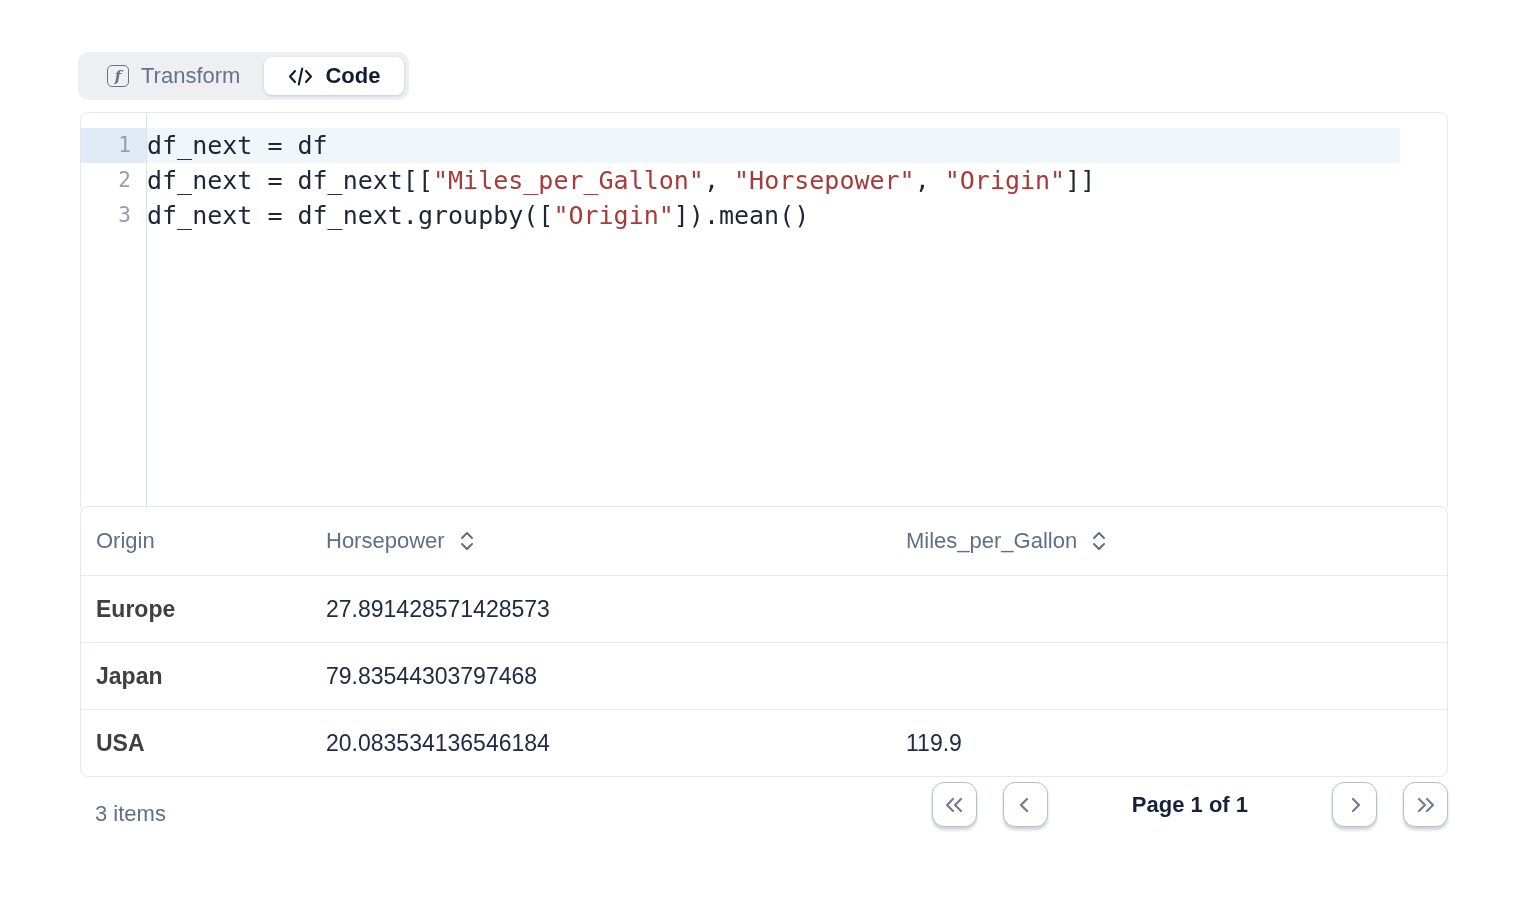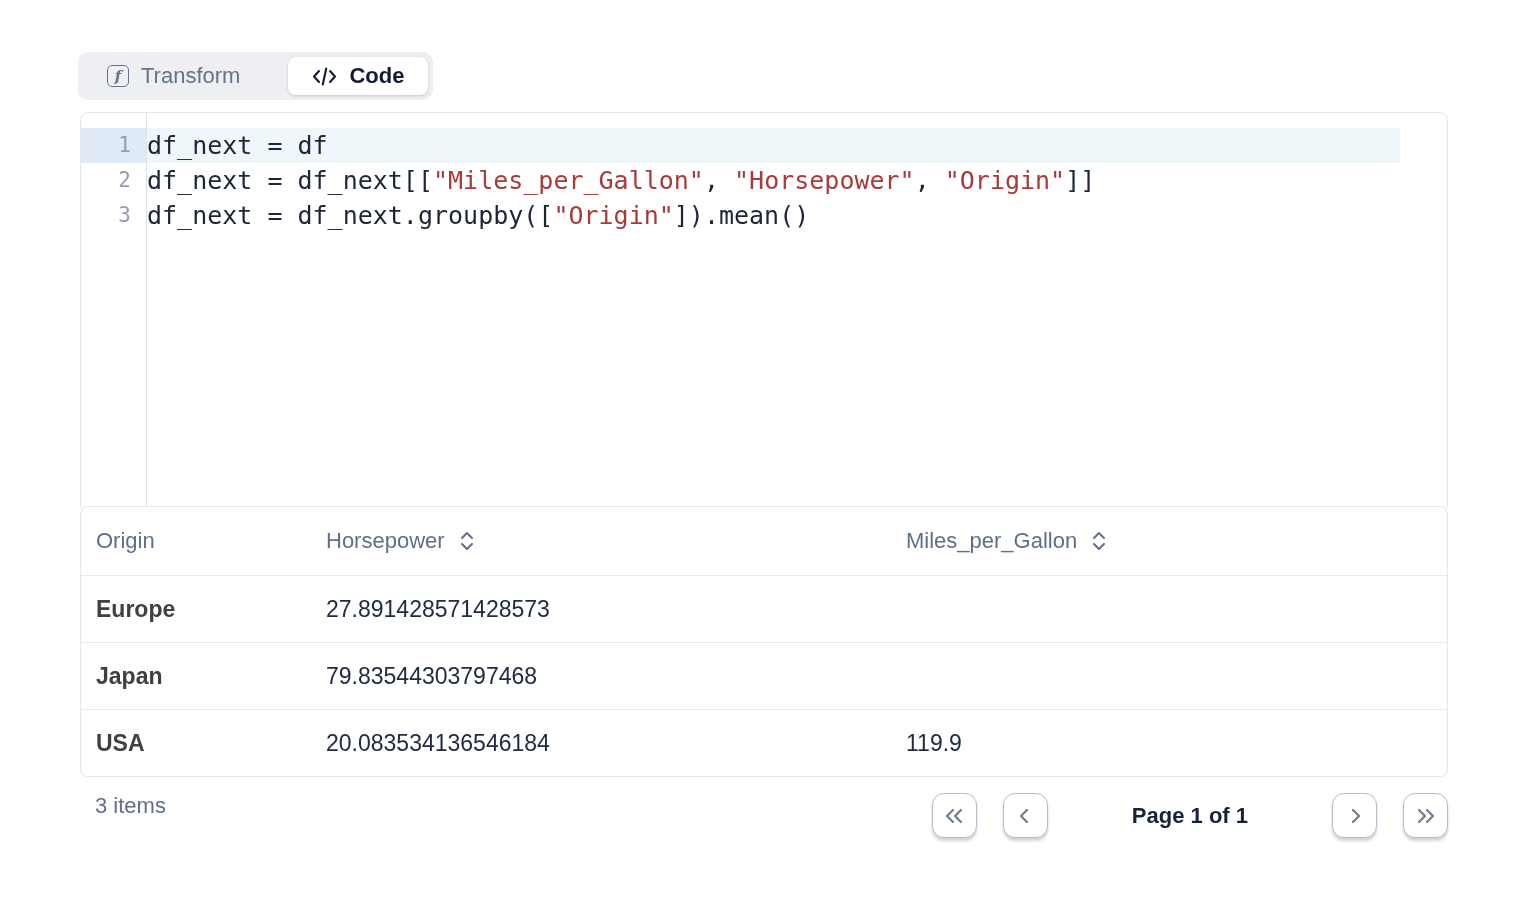--- a/index.html
+++ b/index.html
@@ -9,21 +9,21 @@
 
   
   .tabs { position:absolute; left:78px; top:52px; height:48px;
           display:inline-flex; align-items:center;
           background:#edeff3; border-radius:10px; padding:5px; }
   .tab { display:flex; align-items:center; gap:12px; height:38px;
          border:none; background:transparent; border-radius:8px;
          padding:0 24px; font-family:"Liberation Sans",sans-serif;
          font-size:22px; color:#64748b; font-weight:500; cursor:pointer; }
   .tab.active { background:#ffffff; color:#111b33; font-weight:600;
-                box-shadow:0 1px 3px rgba(20,30,60,0.18);margin-left:24px; }
+                box-shadow:0 1px 3px rgba(20,30,60,0.18); }
   .fn-icon { display:inline-flex; align-items:center; justify-content:center;
              width:22px; height:22px; border:1.7px solid #64748b; border-radius:5px;
              font-family:"DejaVu Serif", serif; font-style:italic; font-weight:700;
              font-size:15px; line-height:1; color:#64748b; }
   .code-icon svg { display:block; }
 
   
   .editor { position:absolute; left:80px; top:112px; width:1368px; height:401px;
             border:1px solid #e4e7ec; border-radius:8px; background:#ffffff;
             display:flex; overflow:hidden;
@@ -45,22 +45,22 @@
   .trow { display:grid; grid-template-columns:230px 580px 1fr; align-items:center; }
   .trow.head { height:68px; }
   .trow.body { height:67px; border-top:1px solid #e7eaef; }
   .tcell { padding-left:15px; display:flex; align-items:center; }
   .head .tcell { color:#606f89; font-size:22px; font-weight:500; }
   .body .tcell { color:#202c42; font-size:23px; }
   .body .tcell.rowkey { font-weight:700; color:#404040; }
   .sort-icon { margin-left:14px; display:inline-flex; }
 
   
-  .tfooter { position:absolute; left:80px; top:793px; width:1368px; height:82px;
-             display:flex; align-items:flex-start; }
+  .tfooter { position:absolute; left:80px; top:745px; width:1368px; height:82px;
+             display:flex; align-items:flex-end; }
   .items-count { padding-left:15px; color:#606f89; font-size:22px; }
   .pager { margin-left:auto; display:flex; align-items:center; gap:26px; }
   .pg-btn { width:45px; height:45px; border-radius:12px; background:#ffffff;
             border:1.5px solid #b7bdc9; display:flex; align-items:center;
             justify-content:center; cursor:pointer;
             box-shadow:0 3px 3px rgba(140,146,160,0.40); }
   .pg-btn svg { display:block; }
   .page-status { color:#16213b; font-size:22px; font-weight:600; margin:0 58px; }
 </style>
 </head>

